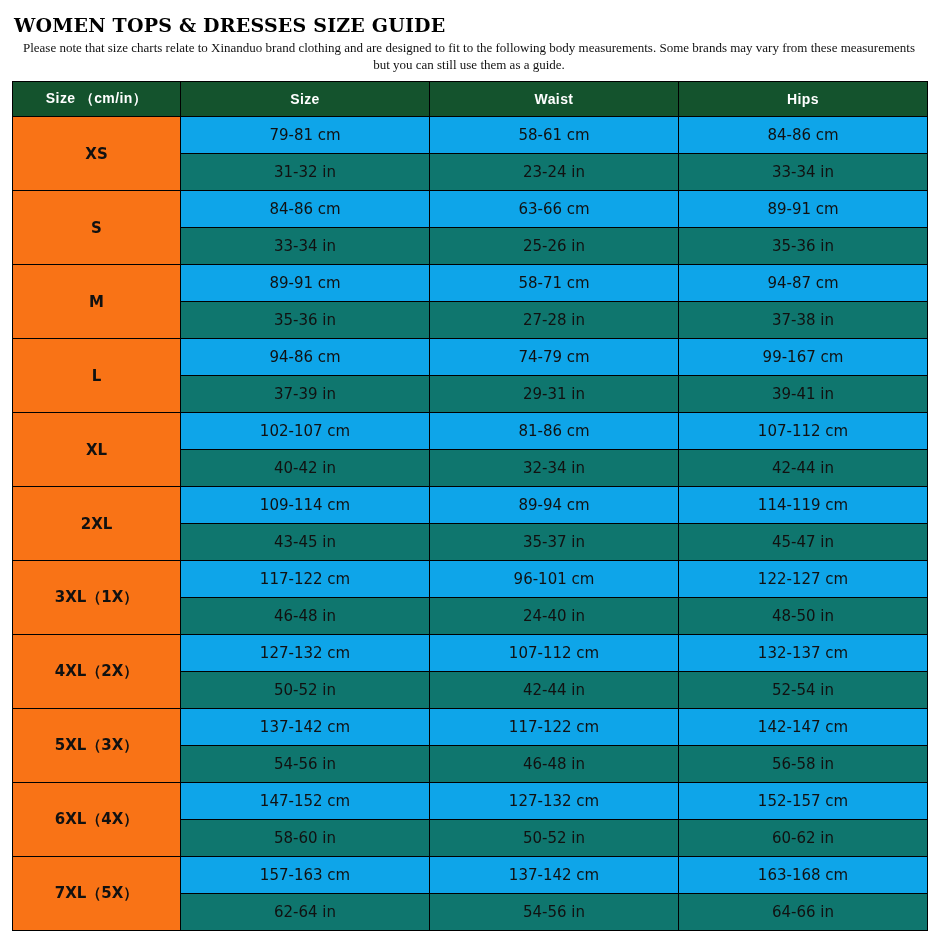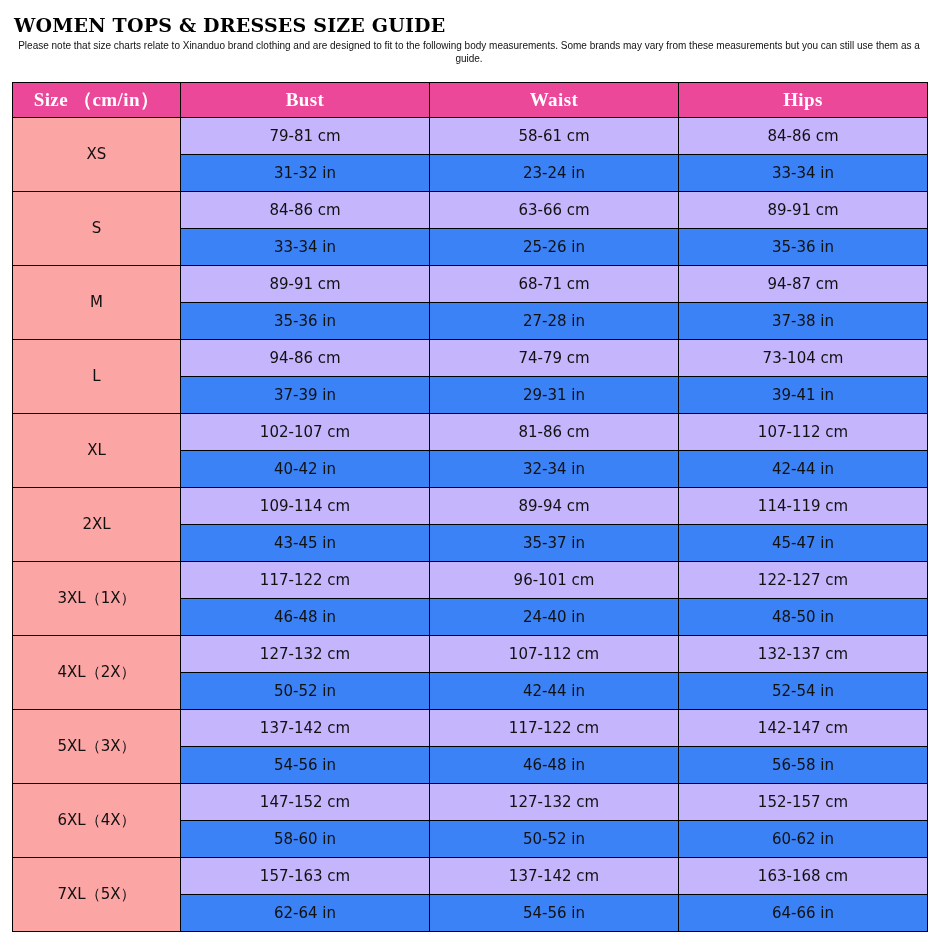--- a/index.html
+++ b/index.html
@@ -23,63 +23,64 @@
   }
   .title {
     font-family: "DejaVu Serif", serif;
     font-weight: bold;
     font-size: 19px;
     letter-spacing: 0.2px;
     margin: 0 0 4px 2px;
     color: #000000;
   }
   .note {
-    font-family: Liberation Sans, sans-serif;
-    font-size: 10px;
+    font-family: Liberation Serif, serif;
+    font-size: 13px;
     line-height: 1.28;
     text-align: center;
     color: #111111;
-    margin: 0 4px 16px 4px;
+    margin: 0 4px 8px 4px;
   }
   table.size-table {
     border-collapse: collapse;
     width: 914px;
     margin: 0 auto;
     table-layout: fixed;
   }
   table.size-table th,
   table.size-table td {
     border: 1px solid #000000;
     text-align: center;
     vertical-align: middle;
     font-size: 15px;
     color: #111111;
   }
   table.size-table thead th {
-    background: #ec4899;
+    background: #14532d;
     color: #ffffff;
     font-weight: bold;
-    font-size: 19px;
+    font-size: 14px;
     height: 32px;
     letter-spacing: 0.4px;
-    font-family: Liberation Serif, serif;
+    font-family: Liberation Sans, sans-serif;
   }
   col.c-size { width: 168px; }
   col.c-val  { width: 249px; }
   td.size-cell {
     font-size: 16px;
     color: #111111;
-    background: #fca5a5;
+    background: #f97316;
+    font-weight: bold;
   }
   td.cm {
-    background: #c4b5fd;
+    background: #0ea5e9;
     height: 34px;
   }
   td.in {
-    background: #3b82f6;
+    background: #0f766e;
     height: 34px;
   }
 </style>
 </head>
 <body>
 
 <div class="page">
 
   <div class="title">WOMEN TOPS &amp; DRESSES SIZE GUIDE</div>
 
@@ -88,21 +89,21 @@
   <table class="size-table">
     <colgroup>
       <col class="c-size">
       <col class="c-val">
       <col class="c-val">
       <col class="c-val">
     </colgroup>
     <thead>
       <tr>
         <th>Size （cm/in）</th>
-        <th>Bust</th>
+        <th>Size</th>
         <th>Waist</th>
         <th>Hips</th>
       </tr>
     </thead>
     <tbody>
 
       <tr>
         <td class="size-cell" rowspan="2">XS</td>
         <td class="cm">79-81 cm</td>
         <td class="cm">58-61 cm</td>
@@ -122,34 +123,34 @@
       </tr>
       <tr>
         <td class="in">33-34 in</td>
         <td class="in">25-26 in</td>
         <td class="in">35-36 in</td>
       </tr>
 
       <tr>
         <td class="size-cell" rowspan="2">M</td>
         <td class="cm">89-91 cm</td>
-        <td class="cm">68-71 cm</td>
+        <td class="cm">58-71 cm</td>
         <td class="cm">94-87 cm</td>
       </tr>
       <tr>
         <td class="in">35-36 in</td>
         <td class="in">27-28 in</td>
         <td class="in">37-38 in</td>
       </tr>
 
       <tr>
         <td class="size-cell" rowspan="2">L</td>
         <td class="cm">94-86 cm</td>
         <td class="cm">74-79 cm</td>
-        <td class="cm">73-104 cm</td>
+        <td class="cm">99-167 cm</td>
       </tr>
       <tr>
         <td class="in">37-39 in</td>
         <td class="in">29-31 in</td>
         <td class="in">39-41 in</td>
       </tr>
 
       <tr>
         <td class="size-cell" rowspan="2">XL</td>
         <td class="cm">102-107 cm</td>

